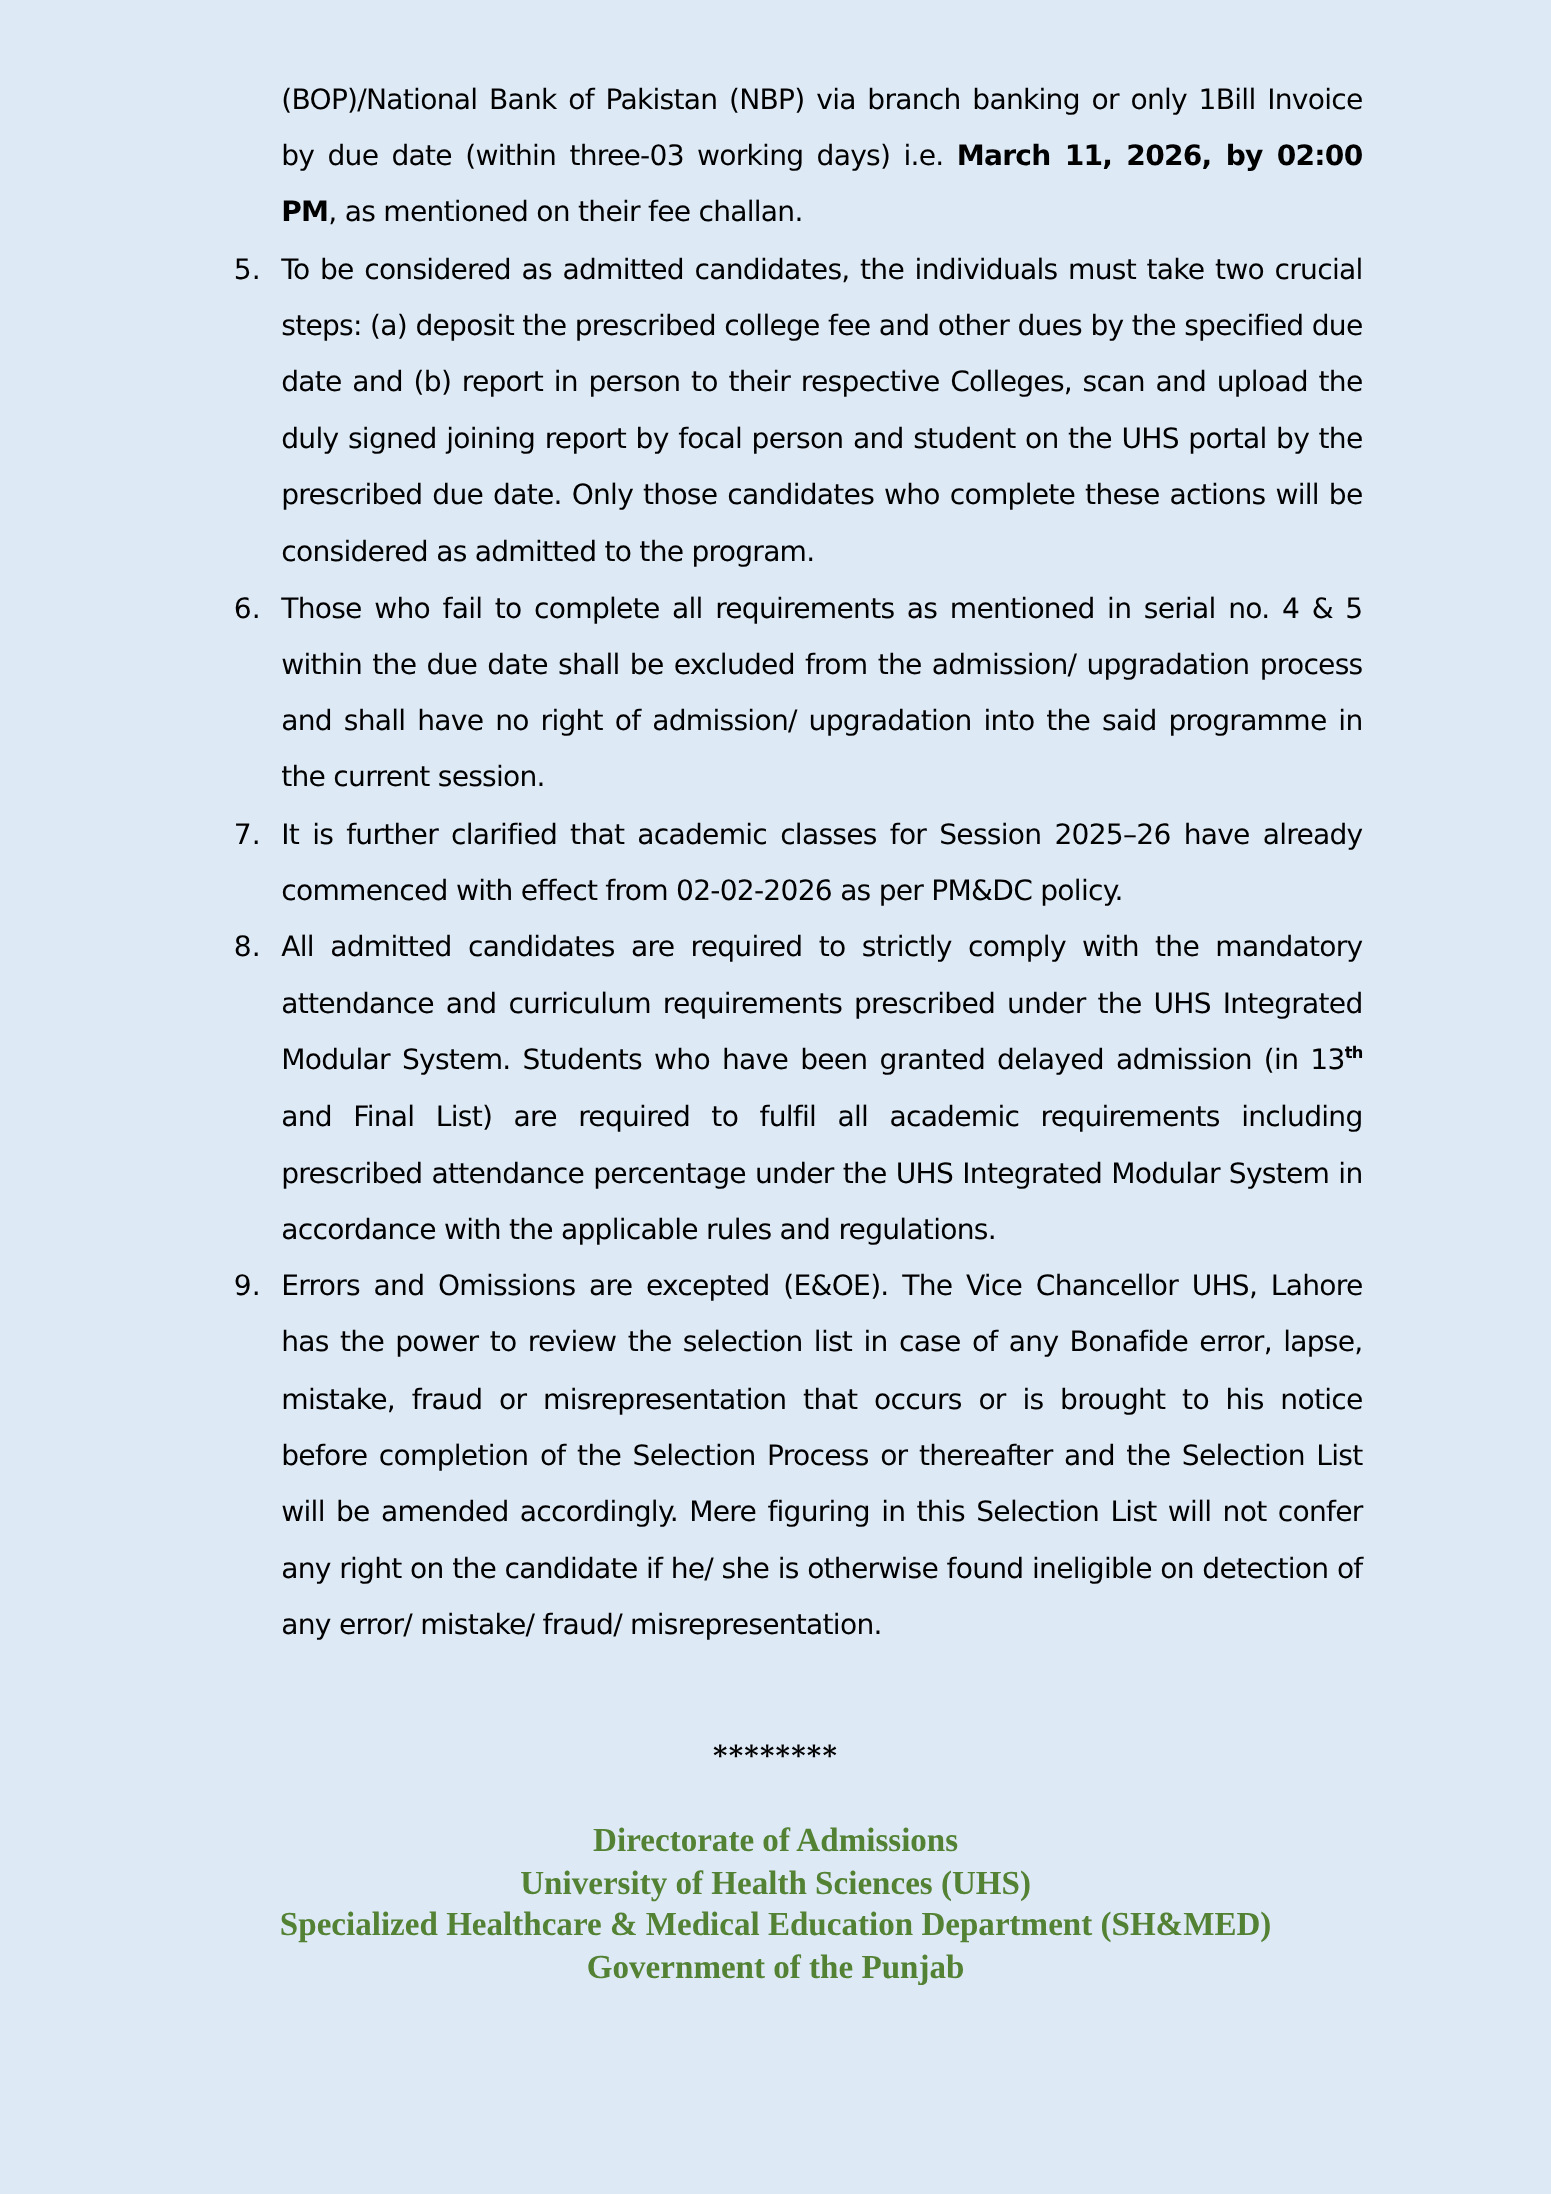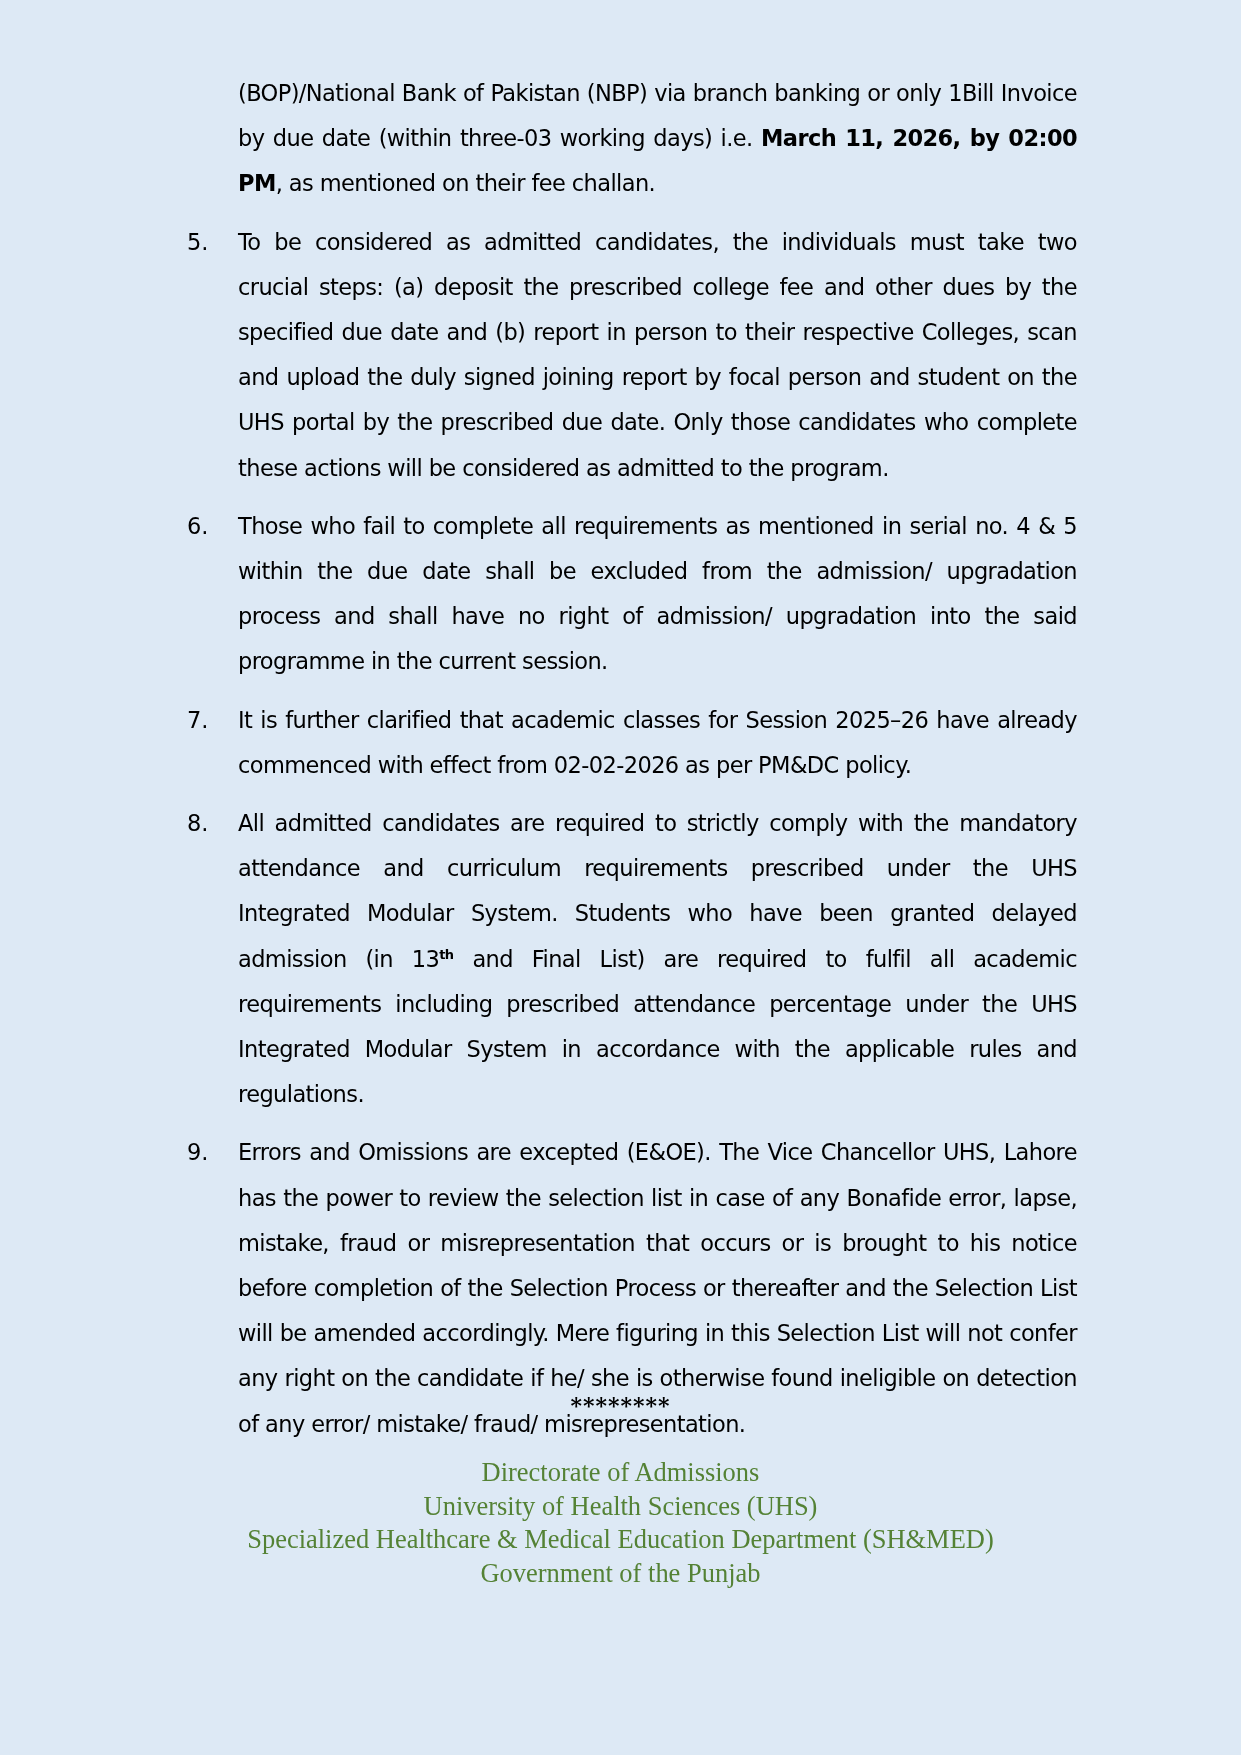--- a/index.html
+++ b/index.html
@@ -3,33 +3,33 @@
 <meta charset="utf-8">
 <style>
   html, body { margin:0; padding:0; }
   body {
     width:1241px; height:1755px; background:#dde9f5; position:relative; overflow:hidden;
     font-family:"DejaVu Sans", sans-serif; color:#000;
   }
   .content { position:absolute; left:225px; top:58px; width:865px; }
   .para {
     font-size:22.5px; line-height:45.2px; text-align:justify; letter-spacing:-0.6px;
-    position:relative; margin:13px;
+    position:relative; margin:0;
   }
   .item { position:relative; }
   .num { position:absolute; left:-38px; top:0; font-size:22.5px; line-height:45.2px; }
   b { font-weight:bold; }
   sup { font-size:13px; line-height:0; vertical-align:super;font-weight:bold; }
   .stars {
     position:absolute; left:0; width:1241px; top:1392px; text-align:center;
     font-family:"DejaVu Serif", serif; font-weight:bold; font-size:22px; letter-spacing:1px;
   }
   .footer {
     position:absolute; left:0; width:1241px; top:1456px; text-align:center;
-    font-family:"Liberation Serif", serif; font-weight:normal; color:#548235;
+    font-family:"Liberation Serif", serif; font-weight:bold; color:#548235;
     font-size:27px; line-height:33.6px;
   }
   .footer div { transform:scaleX(0.98); }
 </style>
 </head>
 <body>
 
 <div class="content">
   <p class="para"><span>(BOP)/National Bank of Pakistan (NBP) via branch banking or only 1Bill Invoice by due date (within three-03 working days) i.e. </span><b>March 11, 2026, by 02:00 PM</b><span>, as mentioned on their fee challan.</span></p>
 

